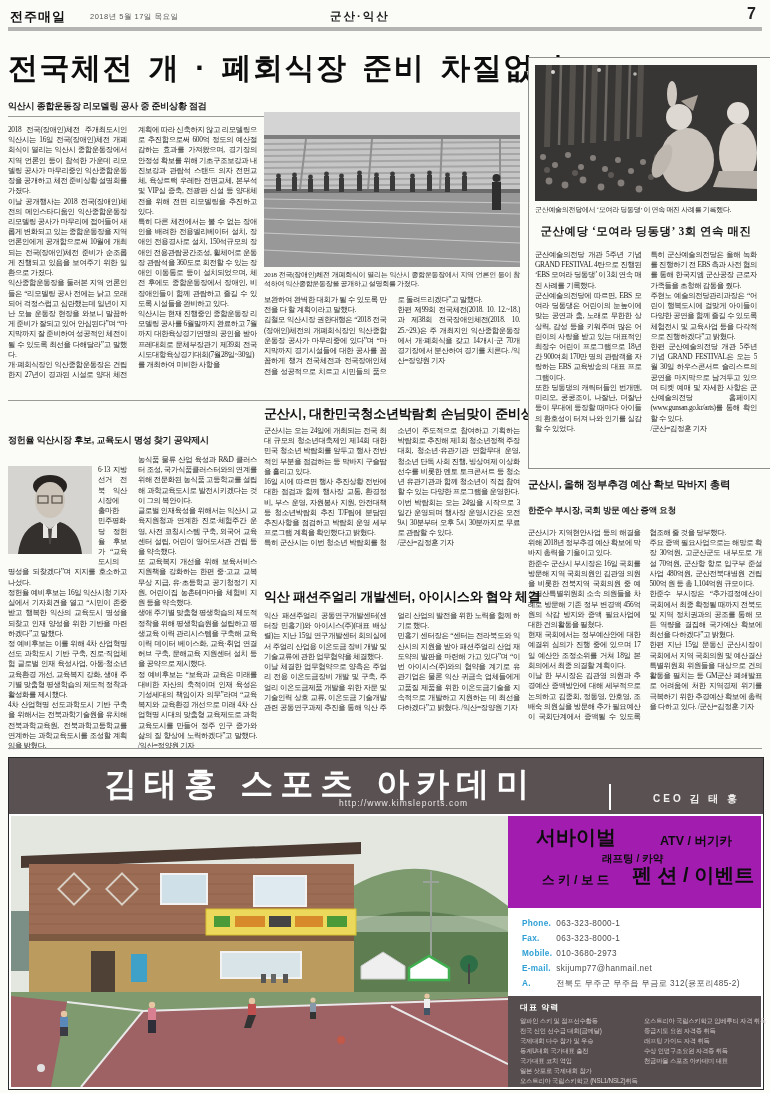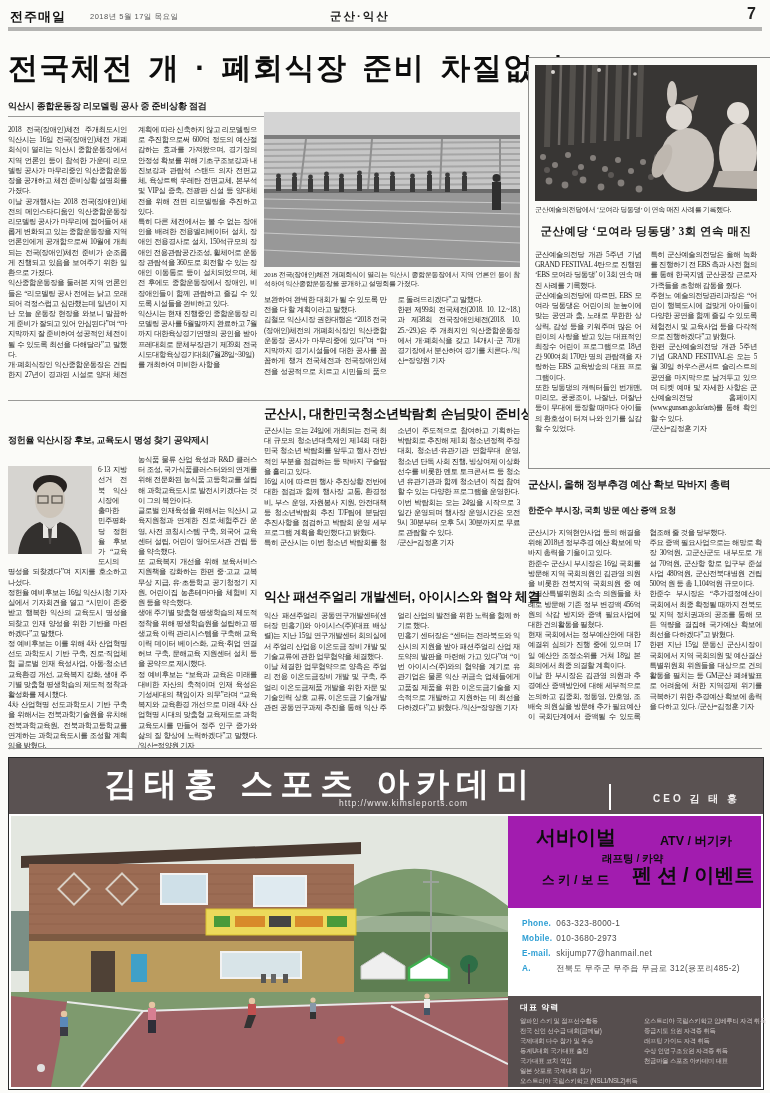--- a/index.html
+++ b/index.html
@@ -330,20 +330,21 @@
     <div class="abs" style="left:499px;top:58px;width:253px;height:271px;background:#ffffff;">
       <div class="abs ad-blue" style="left:0;top:0;width:253px;height:92px;">
         <div class="abs blue-big" style="left:28px;top:8px;">서바이벌</div>
         <div class="abs blue-mid" style="left:152px;top:17px;">ATV / 버기카</div>
         <div class="abs blue-sm" style="left:58px;top:36px;margin-left:36px;">래프팅 / 카약</div>
         <div class="abs blue-mid" style="left:34px;top:56px;">스 키 / 보 드</div>
         <div class="abs blue-big" style="left:124px;top:46px;">펜 션 / 이벤트</div>
       </div>
       <div class="abs" style="left:14px;top:100px;width:232px;">
         <div class="contact-row"><span class="contact-label">Phone.</span> <span class="contact-val">063-323-8000-1</span></div>
+        <div class="contact-row"><span class="contact-label">Fax.</span> <span class="contact-val">063-323-8000-1</span></div>
         <div class="contact-row"><span class="contact-label">Mobile.</span> <span class="contact-val">010-3680-2973</span></div>
         <div class="contact-row"><span class="contact-label">E-mail.</span> <span class="contact-val">skijump77@hanmail.net</span></div>
         <div class="contact-row"><span class="contact-label">A.</span> <span class="contact-val">전북도 무주군 무주읍 무금로 312(용포리485-2)</span></div>
       </div>
       <div class="abs profile-band" style="left:0;top:180px;width:253px;height:91px;">
         <div class="abs profile-title" style="left:12px;top:6px;">대표 약력</div>
         <div class="abs" style="left:12px;top:20px;width:118px;">
           <div class="profile-line">알파인 스키 및 점프선수활동</div>
           <div class="profile-line">전국 신인 선수급 대회(금메달)</div>
           <div class="profile-line">국제대회 다수 참가 및 우승</div>

